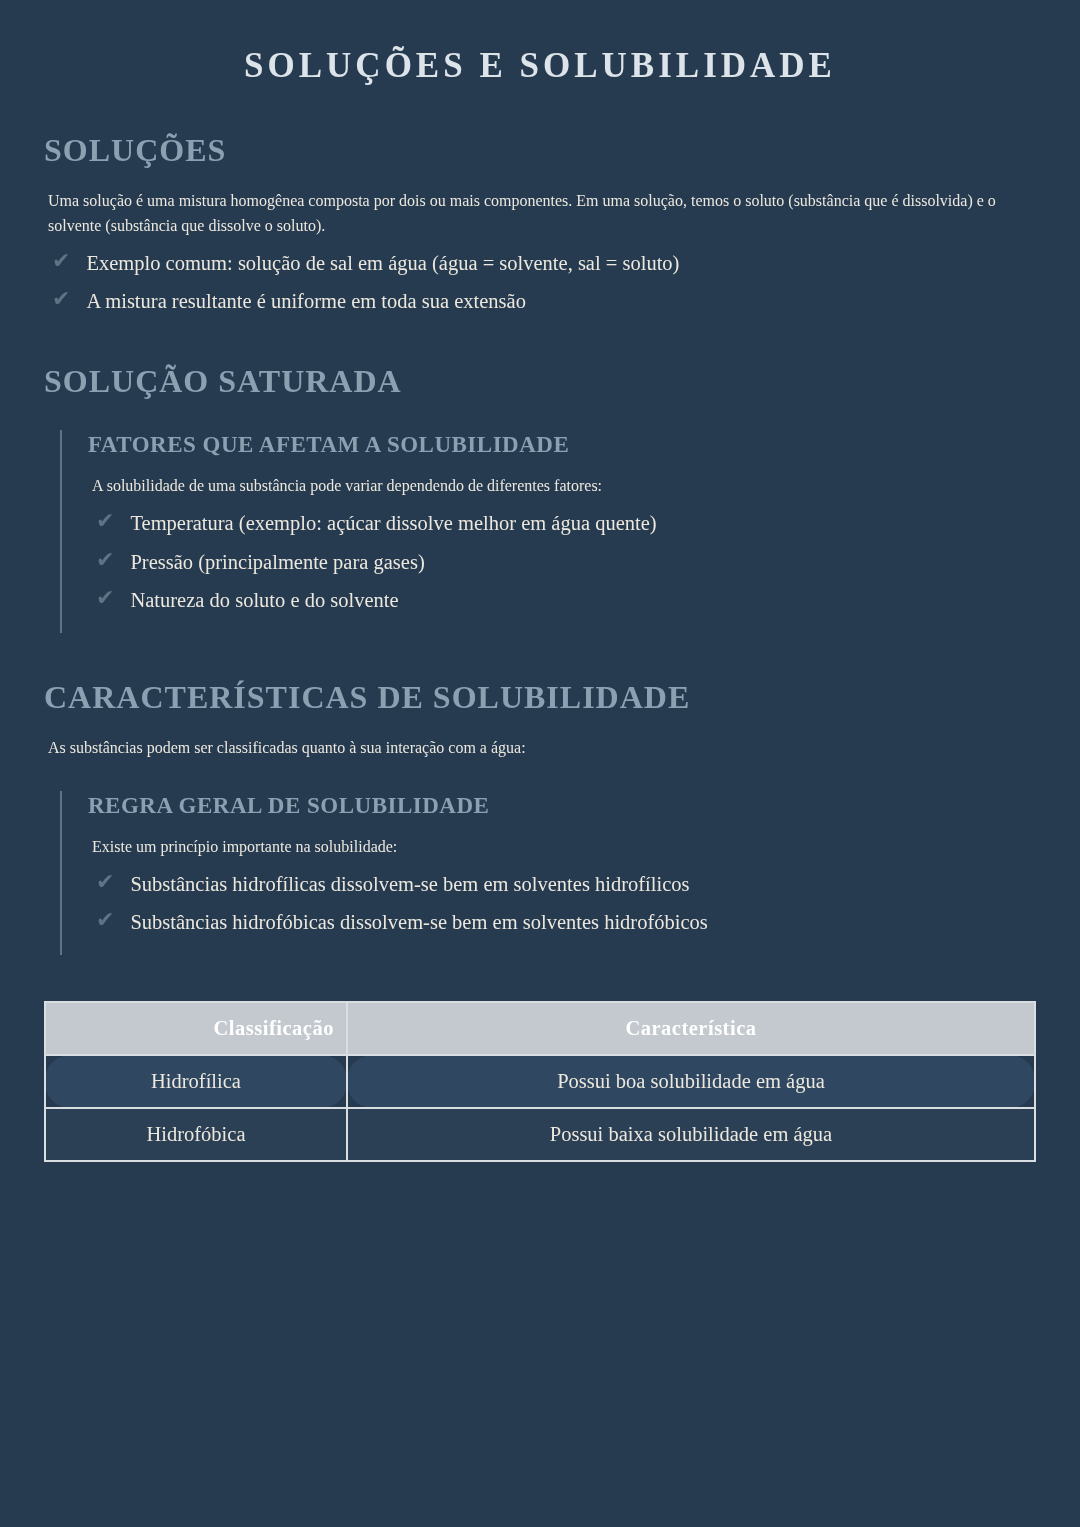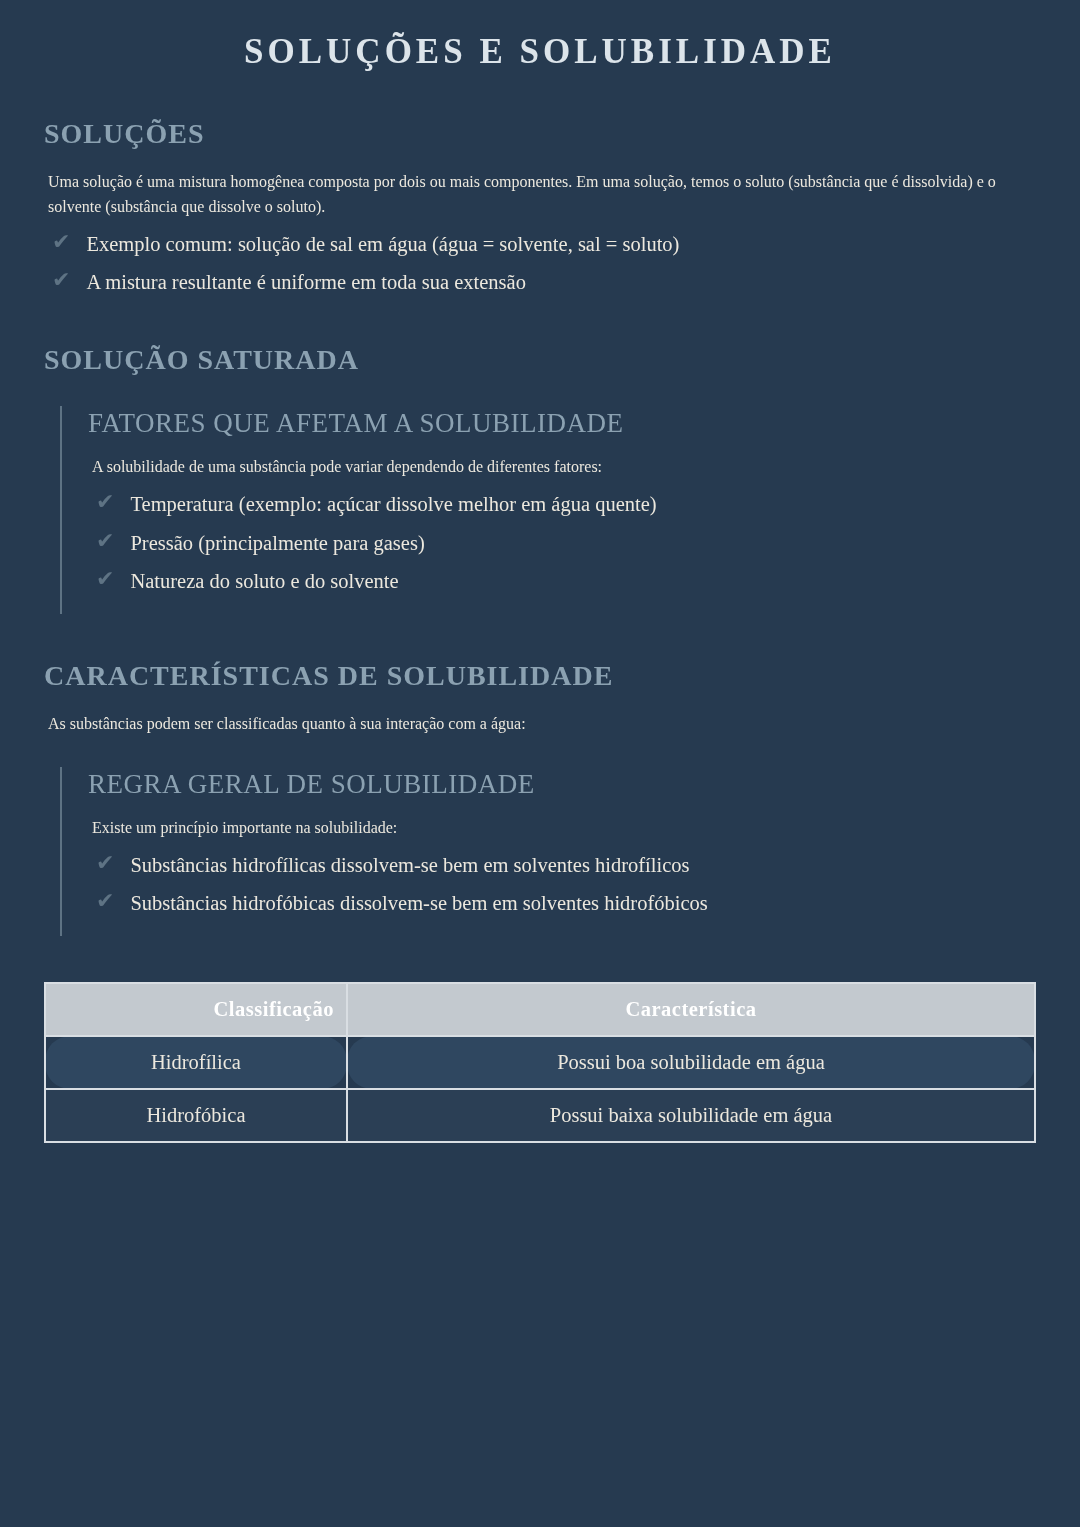--- a/index.html
+++ b/index.html
@@ -11,35 +11,35 @@
 
   body {
     font-family: "Liberation Serif", "DejaVu Serif", serif;
   }
 
   .page {
     width: 1080px;
     min-height: 1527px;
     margin: 0 auto;
     background: var(--background, #263a50);
-    padding: 32px 44px 60px 44px;
+    padding: 46px 44px 60px 44px;
   }
 
   .page-title {
     color: var(--title-text, #dce4ea);
     font-size: 35px;
     font-weight: 700;
     text-align: center;
     letter-spacing: 4px;
     margin-bottom: 46px;
   }
 
   .section-heading {
     color: var(--heading-text, #8ba1b1);
-    font-size: 28px;
+    font-size: 32px;
     font-weight: 700;
     letter-spacing: 1px;
     margin: 46px 0 20px 0;
   }
 
   section:first-of-type .section-heading { margin-top: 24px; }
 
   .body-text {
     color: var(--body-text, #ece8de);
     font-size: 16px;
@@ -74,22 +74,22 @@
   }
 
   .subsection {
     border-left: 2px solid var(--subsection-rule, #5e7384);
     margin: 30px 0 42px 16px;
     padding: 2px 0 8px 26px;
   }
 
   .sub-heading {
     color: var(--heading-text, #8ba1b1);
-    font-size: 27px;
-    font-weight: 400;
+    font-size: 23px;
+    font-weight: 700;
     letter-spacing: 0.5px;
     margin-bottom: 16px;
   }
 
   .subsection .body-text { margin-bottom: 6px; }
 
   .data-table {
     width: 100%;
     border-collapse: collapse;
     margin-top: 46px;

